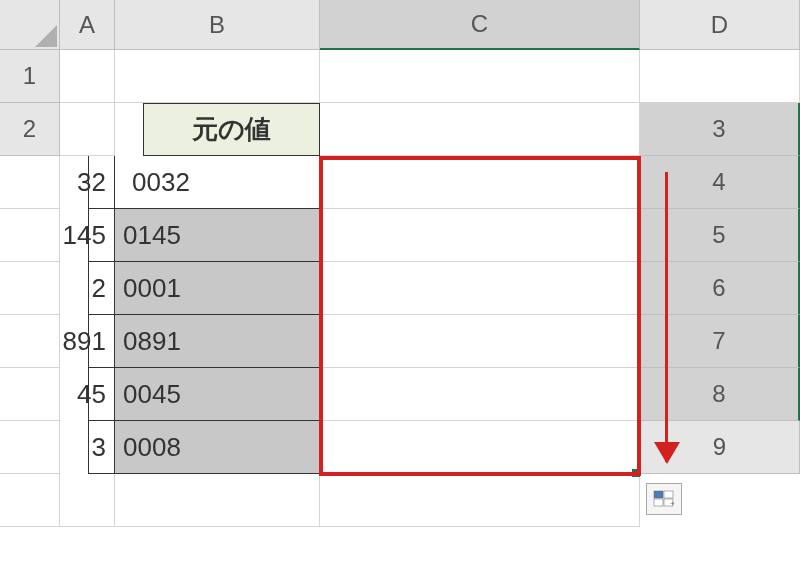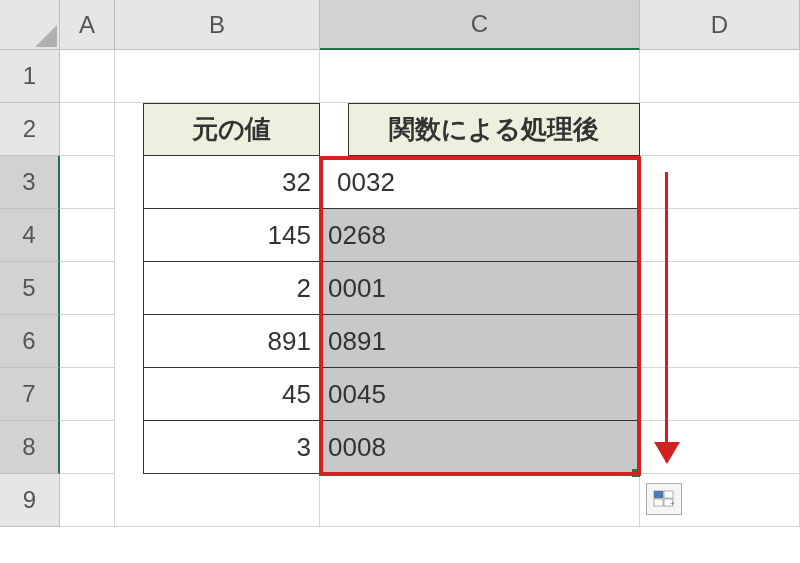--- a/index.html
+++ b/index.html
@@ -174,33 +174,32 @@
 
   <div class="cell row-header">1</div>
   <div class="cell"></div>
   <div class="cell"></div>
   <div class="cell"></div>
   <div class="cell"></div>
 
   <div class="cell row-header">2</div>
   <div class="cell"></div>
   <div class="cell table-header">元の値</div>
-  <div class="cell table-header">関数による処理後</div>
   <div class="cell"></div>
 
   <div class="cell row-header selected-row">3</div>
   <div class="cell"></div>
   <div class="cell data-b">32</div>
   <div class="cell data-c first">0032</div>
   <div class="cell"></div>
 
   <div class="cell row-header selected-row">4</div>
   <div class="cell"></div>
   <div class="cell data-b">145</div>
-  <div class="cell data-c">0268</div>
+  <div class="cell data-c">0145</div>
   <div class="cell"></div>
 
   <div class="cell row-header selected-row">5</div>
   <div class="cell"></div>
   <div class="cell data-b">2</div>
   <div class="cell data-c">0001</div>
   <div class="cell"></div>
 
   <div class="cell row-header selected-row">6</div>
   <div class="cell"></div>

